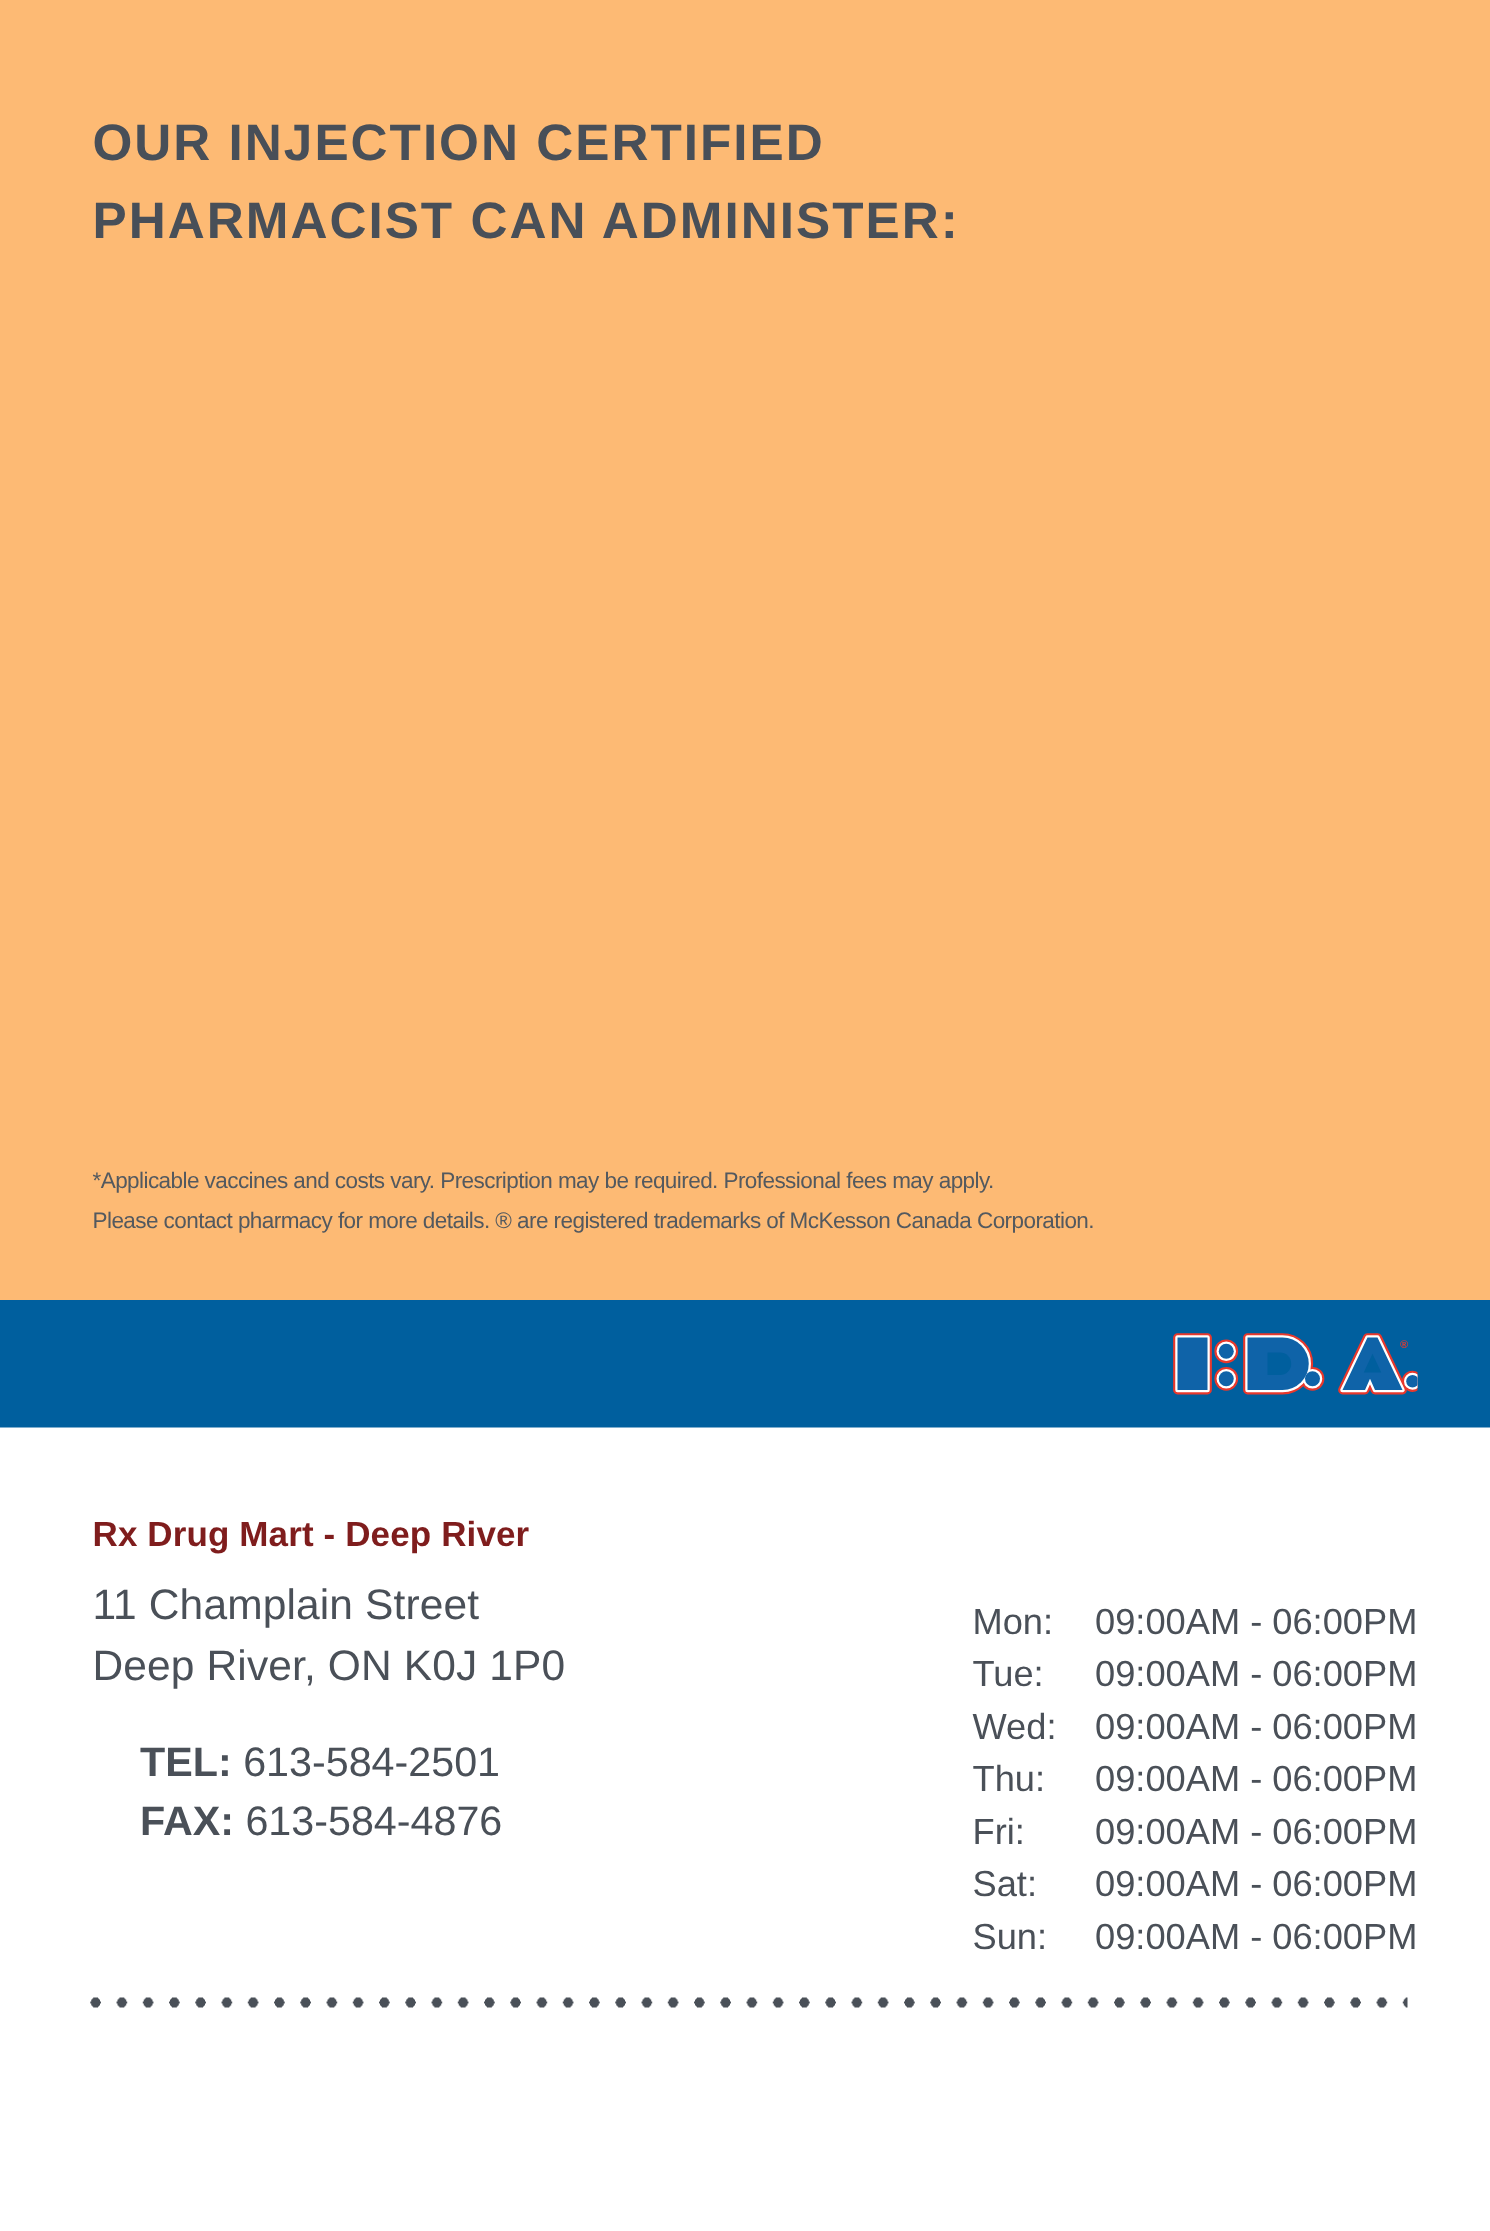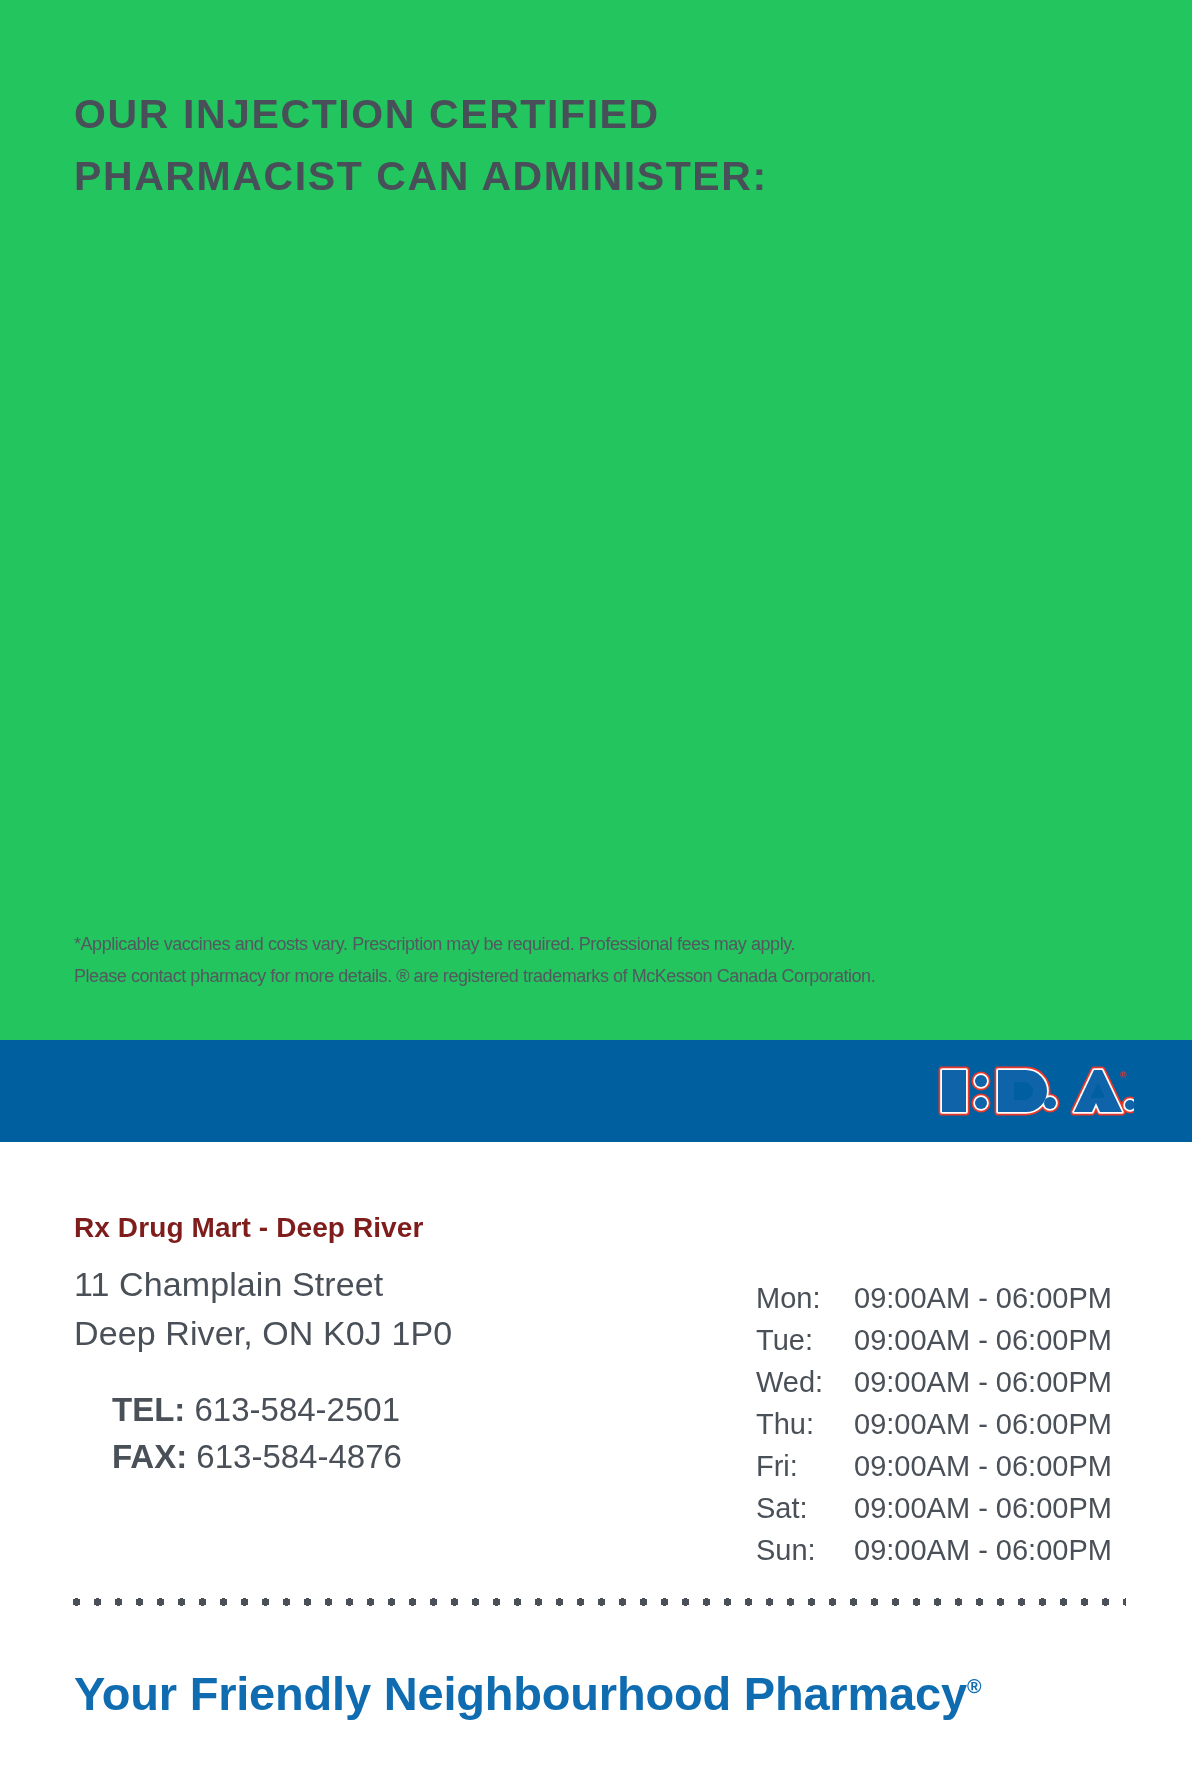--- a/index.html
+++ b/index.html
@@ -15,21 +15,21 @@
     width:1192px; height:1785px;
     background:#ffffff;
     overflow:hidden;
   }
 
   
   .gray-panel {
     position:absolute;
     left:0; top:0;
     width:1192px; height:1040px;
-    background:#22c55e;
+    background:#fdba74;
   }
   .headline {
     position:absolute;
     left:74px; top:83px;
     width:820px;
     color:#484f58;
     font-family:"Liberation Sans", sans-serif;
     font-weight:bold;
     font-size:41px;
     line-height:62px;
@@ -105,21 +105,21 @@
 
   
   .hours {
     position:absolute;
     left:756px; top:1277px;
     width:400px;
     color:#4a5058;
     font-size:29px;
     line-height:42px;
   }
-  .hours-row { display:flex; }
+  .hours-row { display:flex;margin-left:22px; }
   .hours-day { width:98px; flex:none; }
   .hours-time { white-space:nowrap; }
 
   
   .dotted-divider {
     position:absolute;
     left:66px; top:1598px;
     width:1060px; height:8px;
     background-image:radial-gradient(circle closest-side, #4a5058 99%, transparent 100%);
     background-size:21px 8px;
@@ -242,17 +242,14 @@
         <span class="hours-time">09:00AM - 06:00PM</span>
       </div>
       <div class="hours-row">
         <span class="hours-day">Sun:</span>
         <span class="hours-time">09:00AM - 06:00PM</span>
       </div>
     </div>
 
   <div class="dotted-divider"></div>
 
-  <div class="tagline">
-    <span>Your Friendly Neighbourhood Pharmacy</span><sup>®</sup>
-  </div>
 
 </div>
 
 </body></html>

